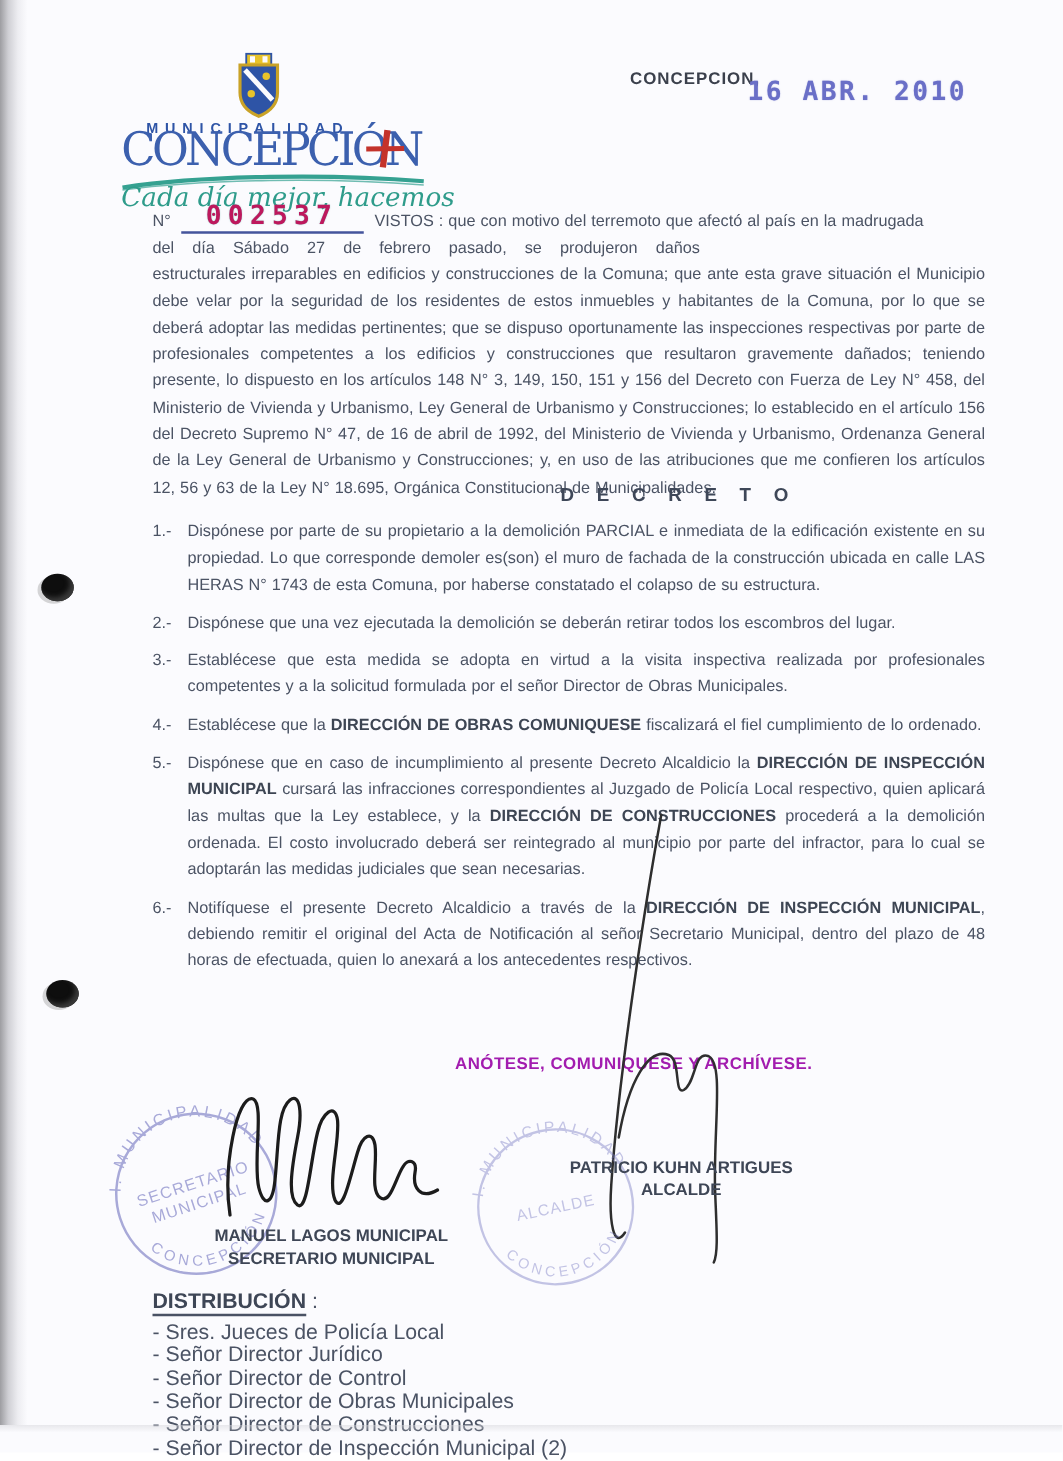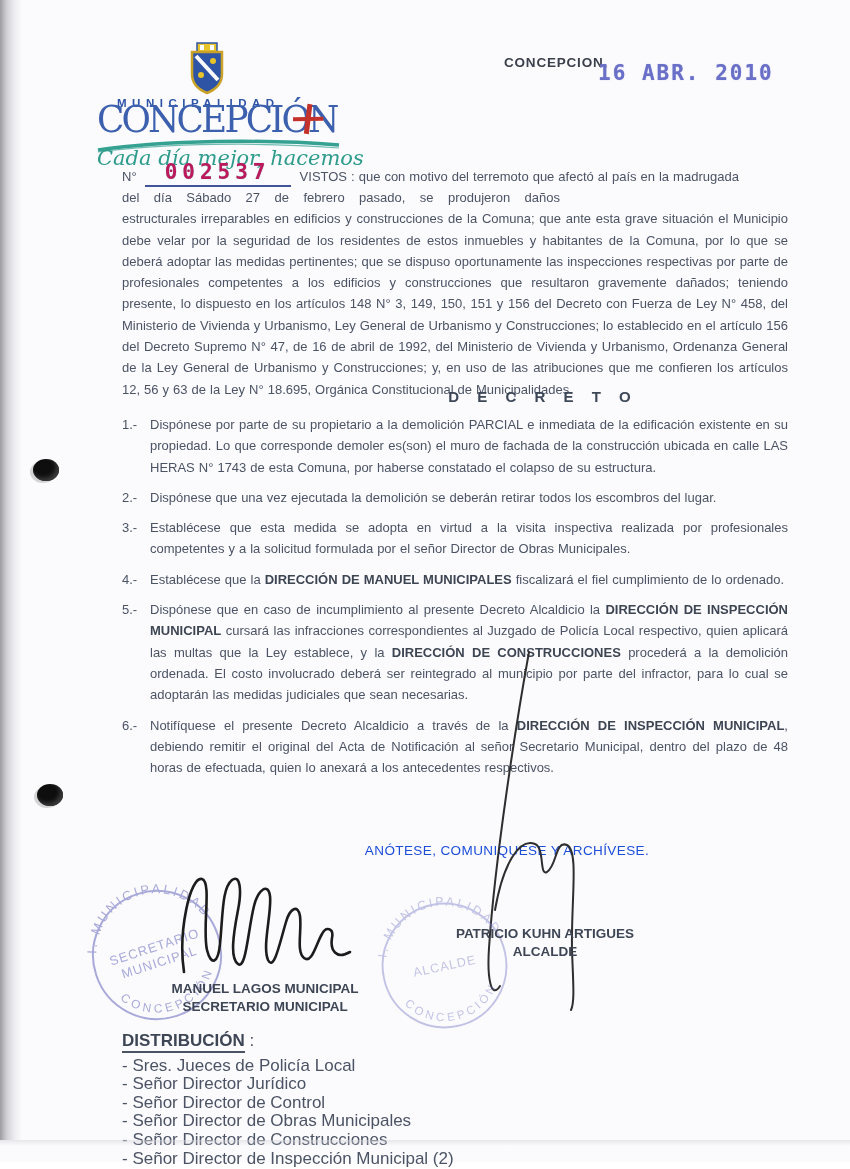--- a/index.html
+++ b/index.html
@@ -50,21 +50,21 @@
 
   
   .decreto-h{position:absolute;left:122px;top:388px;width:666px;text-align:center;
     font-size:15px;font-weight:700;letter-spacing:7px;color:#3e4758;transform:translateX(88px);}
   .items{position:absolute;left:122px;top:414px;width:666px;font-size:13px;line-height:21.3px;}
   .item{display:flex;margin-bottom:9px;}
   .item-num{width:28px;flex:none;}
   .item-text{flex:1;text-align:justify;word-spacing:.4px;}
   .b{font-weight:700;color:#3d4553;}
   .closing{position:absolute;left:122px;top:843px;width:666px;text-align:center;
-    font-size:13.5px;font-weight:400;letter-spacing:.4px;color:#1d4ed8;transform:translateX(52px);}
+    font-size:13.5px;font-weight:700;letter-spacing:.4px;color:#a21caf;transform:translateX(52px);}
 
   
   .sig-left{position:absolute;left:100px;top:878px;width:330px;height:145px;}
   .stampL{position:absolute;left:-18px;top:2px;transform:rotate(-18deg);opacity:.62;}
   .sigL-svg{position:absolute;left:78px;top:-12px;}
   .nameL{position:absolute;left:30px;top:102px;width:270px;text-align:center;
     font-size:13.5px;font-weight:700;color:#3e4656;line-height:18px;}
   .sig-right{position:absolute;left:420px;top:858px;width:260px;height:160px;}
   .stampR{position:absolute;left:-48px;top:35px;transform:rotate(-12deg);opacity:.42;}
   .nameR{position:absolute;left:0px;top:47px;width:250px;text-align:center;
@@ -133,21 +133,21 @@
       <div class="item">
         <span class="item-num">2.-</span>
         <span class="item-text"><span>Dispónese que una vez ejecutada la demolición se deberán retirar todos los escombros del lugar.</span></span>
       </div>
       <div class="item">
         <span class="item-num">3.-</span>
         <span class="item-text"><span>Establécese que esta medida se adopta en virtud a la visita inspectiva realizada por profesionales competentes y a la solicitud formulada por el señor Director de Obras Municipales.</span></span>
       </div>
       <div class="item">
         <span class="item-num">4.-</span>
-        <span class="item-text"><span>Establécese que la </span><span class="b">DIRECCIÓN DE MANUEL MUNICIPALES</span><span> fiscalizará el fiel cumplimiento de lo ordenado.</span></span>
+        <span class="item-text"><span>Establécese que la </span><span class="b">DIRECCIÓN DE OBRAS COMUNIQUESE</span><span> fiscalizará el fiel cumplimiento de lo ordenado.</span></span>
       </div>
       <div class="item">
         <span class="item-num">5.-</span>
         <span class="item-text"><span>Dispónese que en caso de incumplimiento al presente Decreto Alcaldicio la </span><span class="b">DIRECCIÓN DE INSPECCIÓN MUNICIPAL</span><span> cursará las infracciones correspondientes al Juzgado de Policía Local respectivo, quien aplicará las multas que la Ley establece, y la </span><span class="b">DIRECCIÓN DE CONSTRUCCIONES</span><span> procederá a la demolición ordenada. El costo involucrado deberá ser reintegrado al municipio por parte del infractor, para lo cual se adoptarán las medidas judiciales que sean necesarias.</span></span>
       </div>
       <div class="item">
         <span class="item-num">6.-</span>
         <span class="item-text"><span>Notifíquese el presente Decreto Alcaldicio a través de la </span><span class="b">DIRECCIÓN DE INSPECCIÓN MUNICIPAL</span><span>, debiendo remitir el original del Acta de Notificación al señor Secretario Municipal, dentro del plazo de 48 horas de efectuada, quien lo anexará a los antecedentes respectivos.</span></span>
       </div>
     </div>

